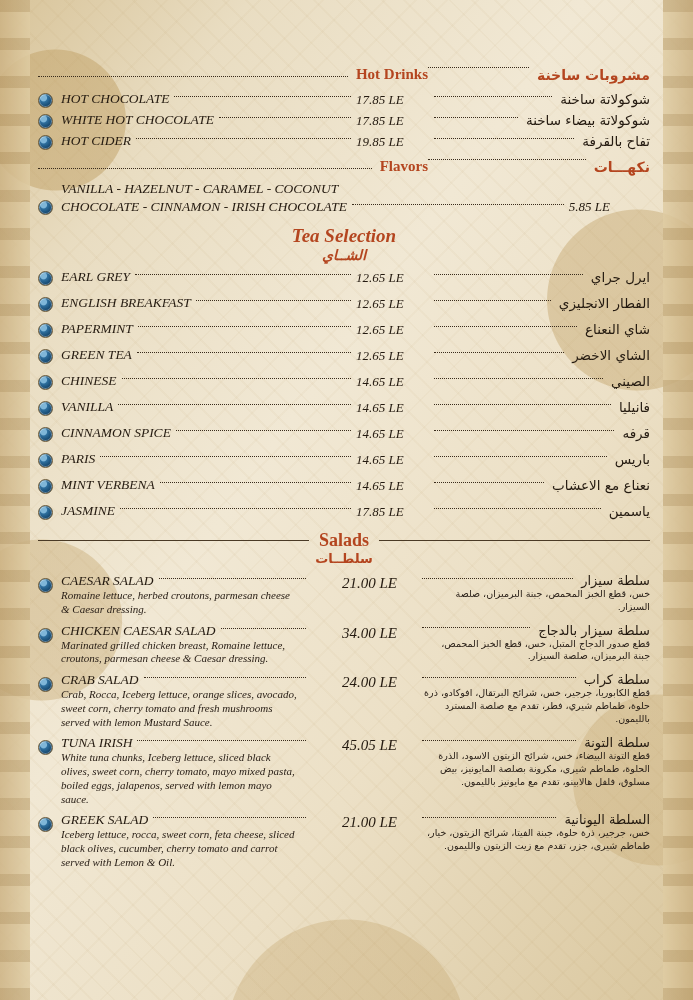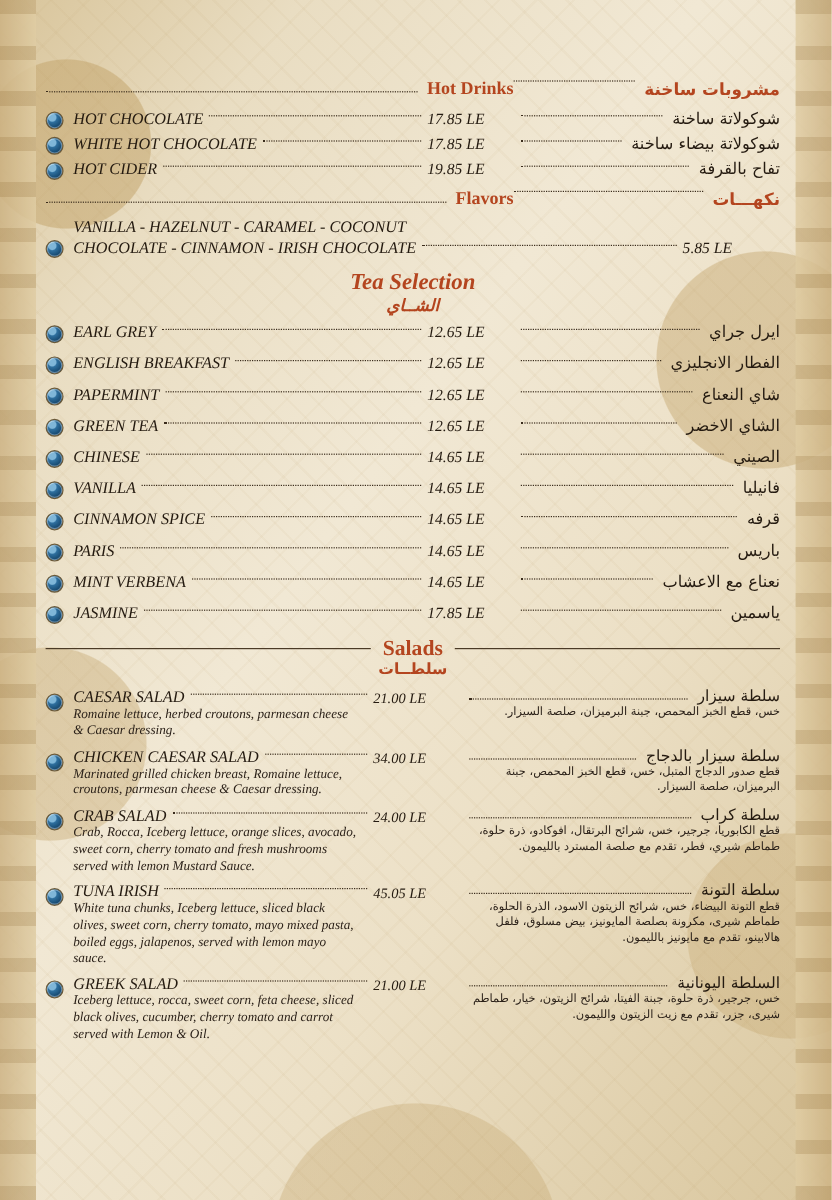--- a/index.html
+++ b/index.html
@@ -99,23 +99,23 @@
   .rule-split{display:flex;align-items:center;}
   .rule-split .l,.rule-split .r{flex:1 1 auto;border-top:1.5px solid #4a3a26;}
   .rule-split .c{flex:0 0 auto;padding:0 10px;}
 
   .salad{display:flex;margin-bottom:6px;}
   .salad .bullet{margin-top:5px;}
   .salad .col-en{flex:0 0 250px;}
   .salad .title-line{display:flex;align-items:center;}
   .salad .title{font-style:italic;font-size:13.5px;color:#241a10;white-space:nowrap;}
   .salad .desc{font-style:italic;font-size:11px;line-height:1.25;color:#2a2018;max-width:240px;}
-  .salad .col-price{flex:0 0 80px;font-style:italic;font-size:12px;color:#241a10;padding-top:2px;}
+  .salad .col-price{flex:0 0 80px;font-style:italic;font-size:15px;color:#241a10;padding-top:2px;margin-left:31px;}
   .salad .col-ar{flex:1 1 auto;}
-  .salad .ar-title-line{display:flex;align-items:flex-end;direction:rtl;}
+  .salad .ar-title-line{display:flex;align-items:center;direction:rtl;}
   .salad .ar-title{font-size:13px;color:#241a10;font-family:"DejaVu Sans", sans-serif;white-space:nowrap;}
   .salad .ar-dots{flex:1 1 auto;border-bottom:1.5px dotted #3a2c1c;margin:0 8px 5px 0;}
 
   .flavors-line{font-style:italic;font-size:13.5px;color:#241a10;}
   .flavor-price{font-style:italic;font-size:13px;color:#241a10;}
 </style>
 </head>
 <body>
 
 <div class="bg-layer"></div>

